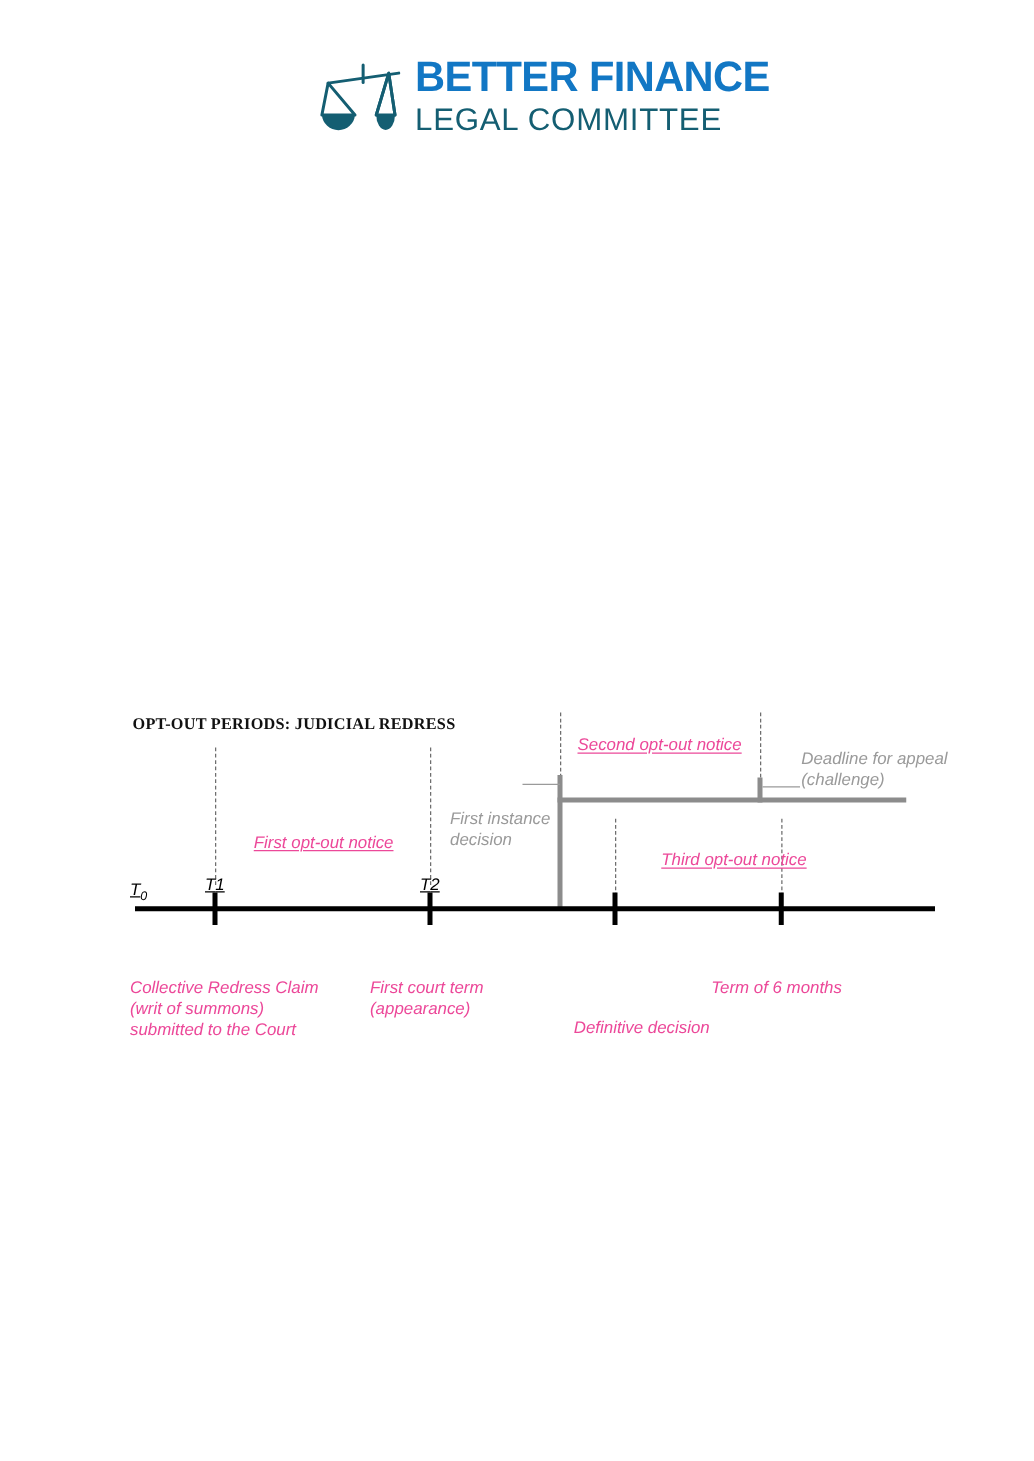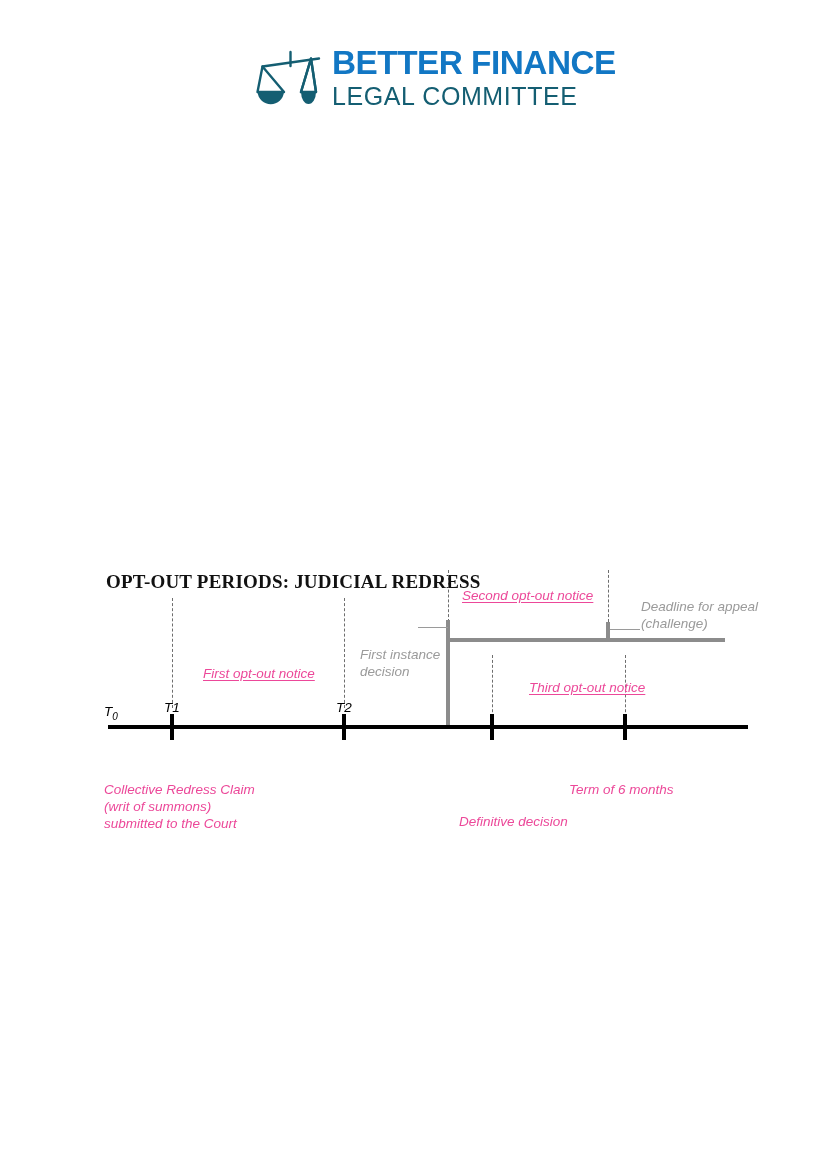--- a/index.html
+++ b/index.html
@@ -82,32 +82,33 @@
     text-decoration: underline;
     text-underline-offset: 2px;
     white-space: nowrap;
   }
   #diagram-title {
     position: absolute;
     left: 106px;
     top: 571px;
     font-family: "Liberation Serif", serif;
     font-weight: bold;
-    font-size: 19px;
+    font-size: 13px;
     letter-spacing: 0.2px;
     color: #111111;
     white-space: nowrap;
   }
   .tmark {
     position: absolute;
     font-family: "Liberation Sans", sans-serif;
     font-style: italic;
     font-size: 13.5px;
     color: #000000;
     white-space: nowrap;
+    text-decoration: underline;
   }
   .tmark sub {
     font-size: 10px;
     font-style: italic;
   }
 
   
   #axis {
     position: absolute;
     left: 108px;
@@ -209,16 +210,18 @@
   <div class="dlabel dlabel-ul" style="left:529px; top:679px;">Third opt-out notice</div>
 
   <div class="dlabel dlabel-gray" style="left:360px; top:602px; width:90px;margin-top:44px;">First instance
 decision</div>
   <div class="dlabel" style="left:104px; top:781px; width:190px;">Collective Redress Claim
 (writ of summons)
 submitted to the Court</div>
 
   <div class="dlabel dlabel-gray" style="left:641px; top:598px; width:130px;">Deadline for appeal
 (challenge)</div>
+  <div class="dlabel" style="left:296px; top:781px; width:150px;">First court term
+(appearance)</div>
   <div class="dlabel" style="left:459px; top:781px; width:130px;margin-top:32px;">Definitive decision</div>
   <div class="dlabel" style="left:569px; top:781px; width:130px;">Term of 6 months</div>
 
 </div>
 
 </body></html>

